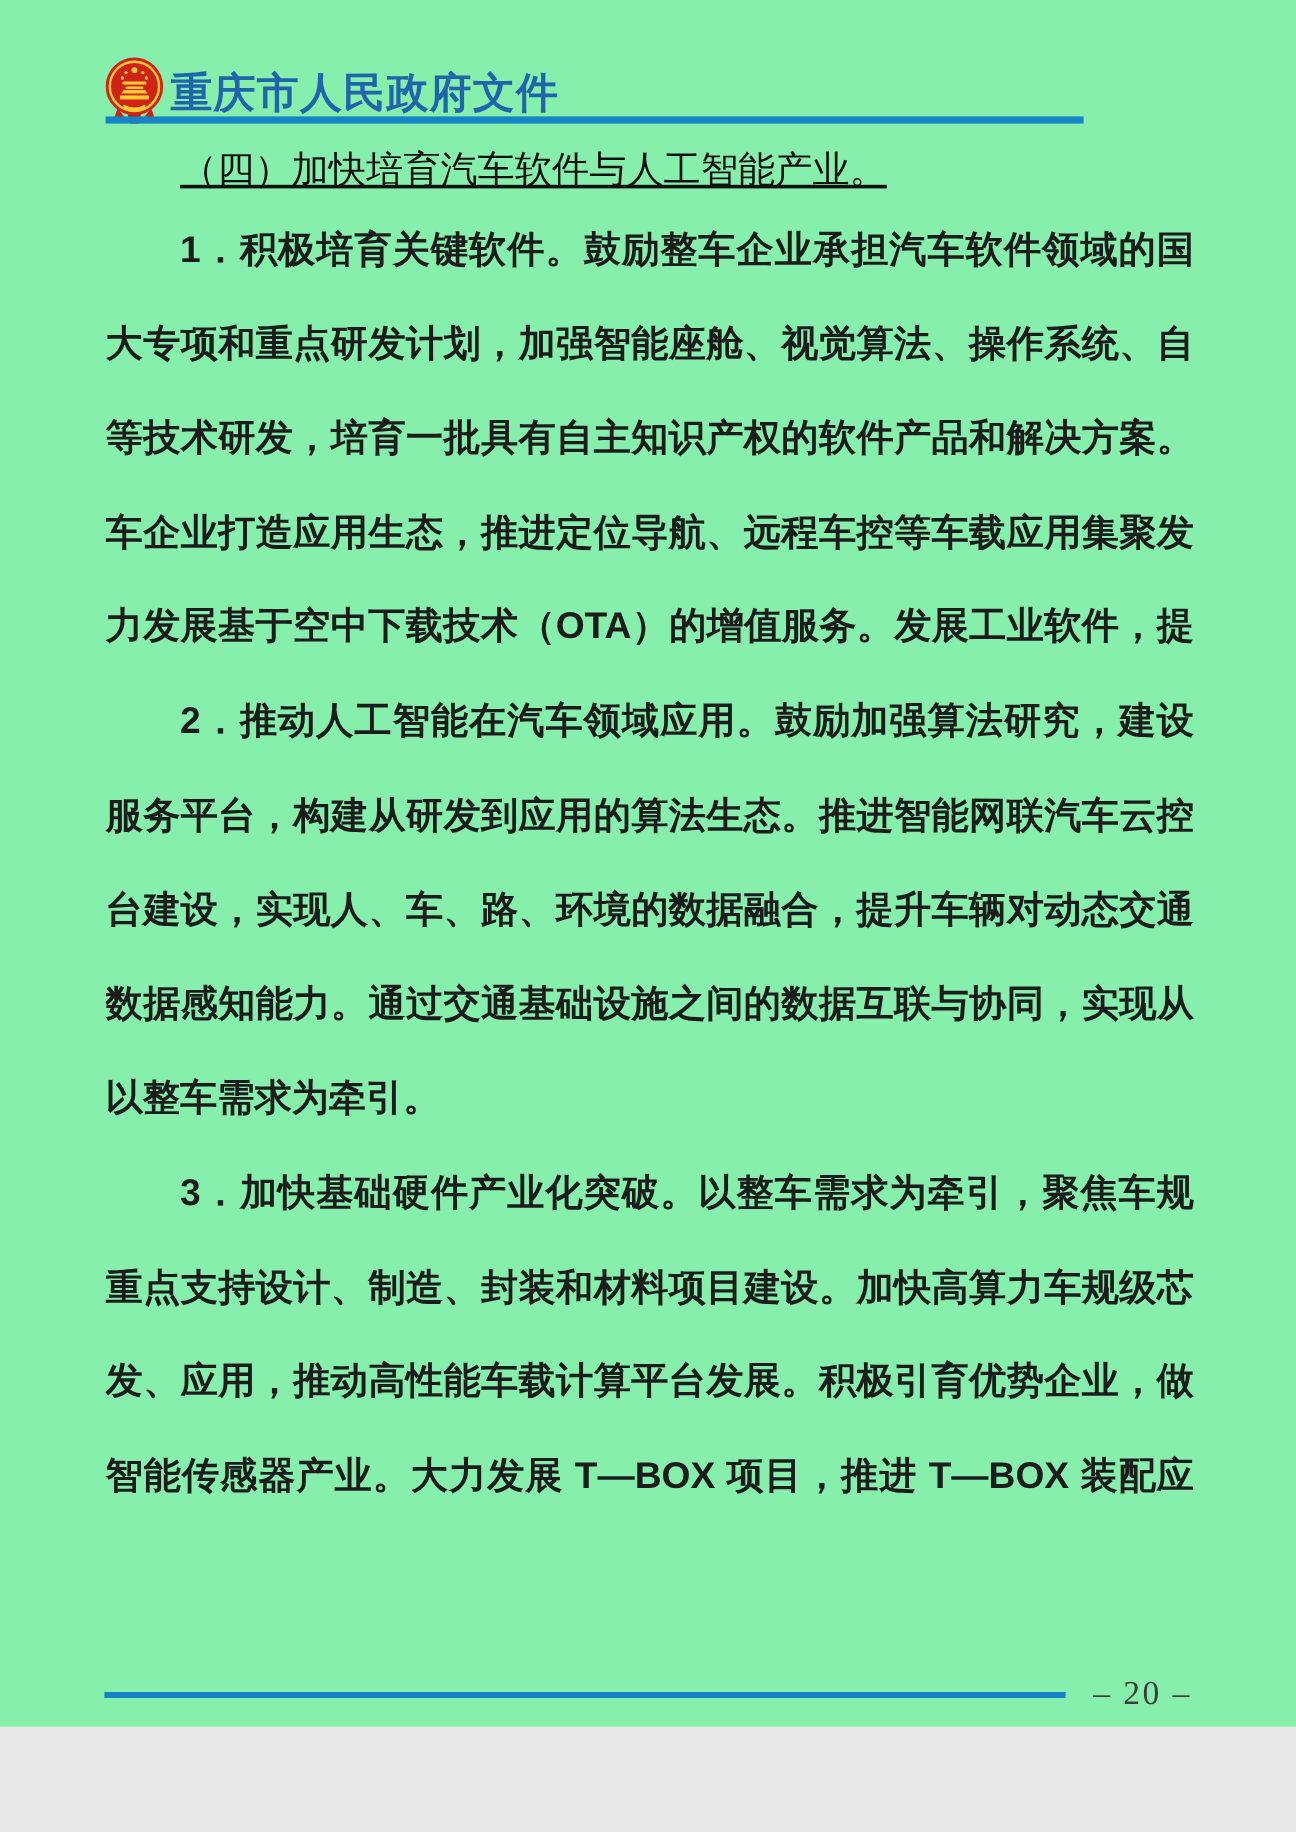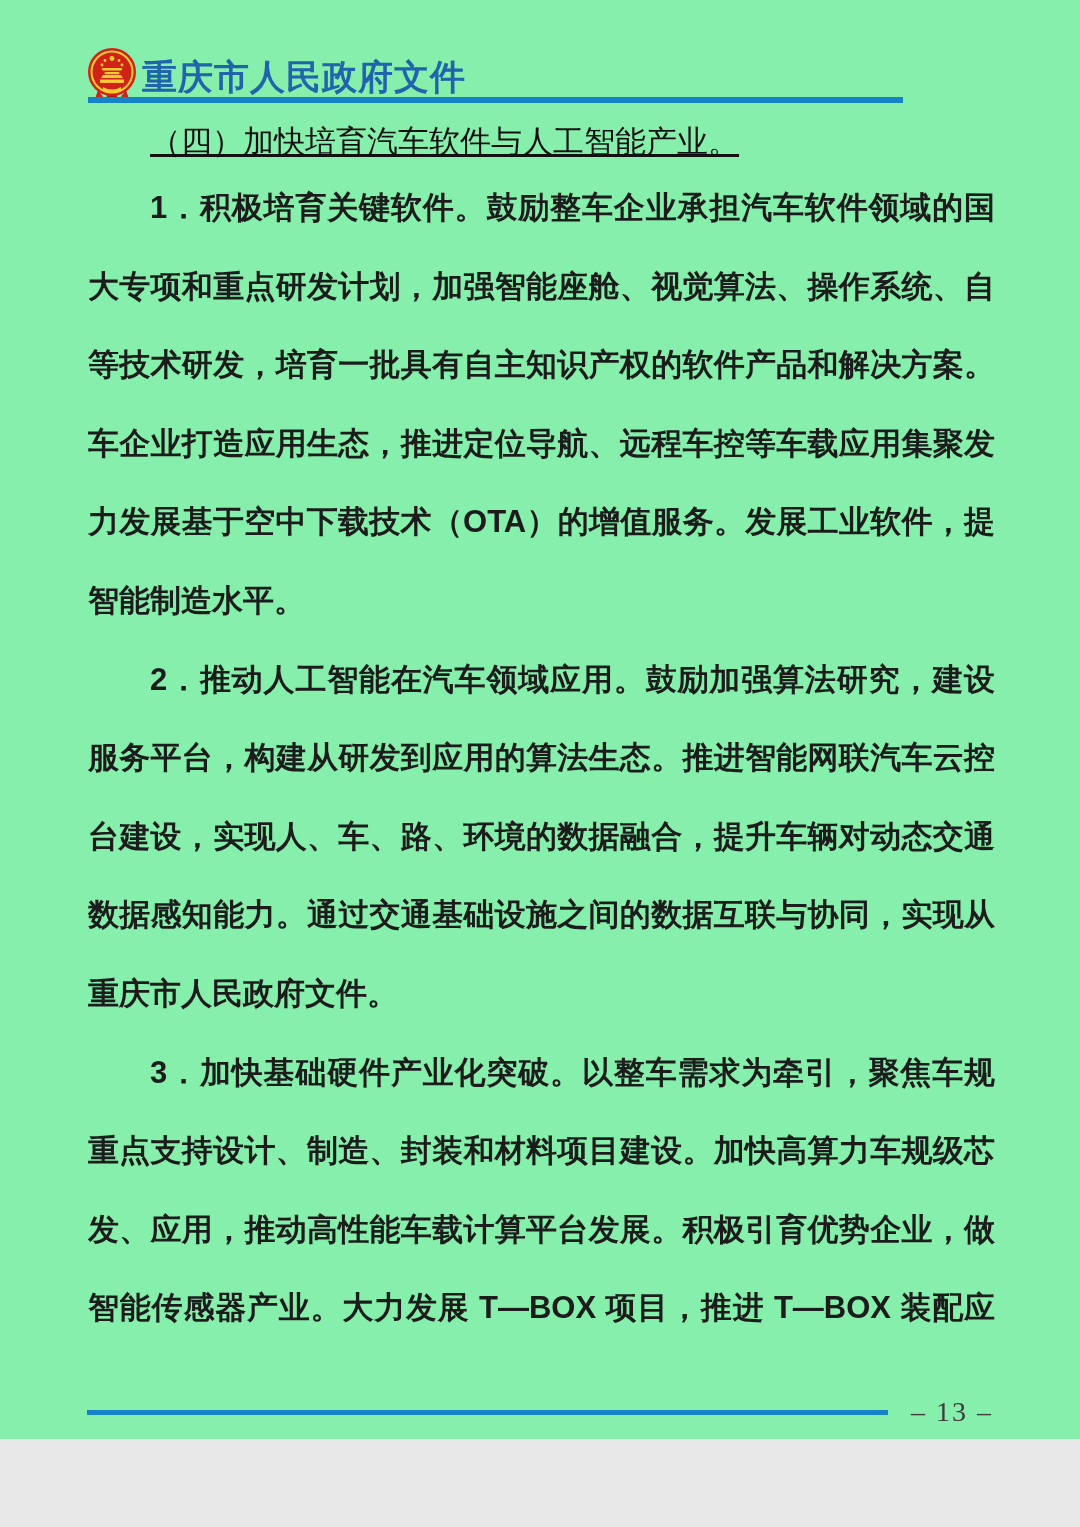--- a/index.html
+++ b/index.html
@@ -128,34 +128,33 @@
 
   <div class="doc-body">
     <div class="doc-heading">（四）加快培育汽车软件与人工智能产业。</div>
     <div>
         <div class="para">
           <div class="line first">1．积极培育关键软件。鼓励整车企业承担汽车软件领域的国家科技重</div>
           <div class="line">大专项和重点研发计划，加强智能座舱、视觉算法、操作系统、自动驾驶</div>
           <div class="line">等技术研发，培育一批具有自主知识产权的软件产品和解决方案。鼓励整</div>
           <div class="line">车企业打造应用生态，推进定位导航、远程车控等车载应用集聚发展。大</div>
           <div class="line">力发展基于空中下载技术（OTA）的增值服务。发展工业软件，提升汽车</div>
-          <div class="line last">智能制造水平。</div>
         </div>
         <div class="para">
           <div class="line first">2．推动人工智能在汽车领域应用。鼓励加强算法研究，建设公共算法</div>
           <div class="line">服务平台，构建从研发到应用的算法生态。推进智能网联汽车云控基础平</div>
           <div class="line">台建设，实现人、车、路、环境的数据融合，提升车辆对动态交通环境的</div>
           <div class="line">数据感知能力。通过交通基础设施之间的数据互联与协同，实现从局部到</div>
-          <div class="line last">重庆市人民政府文件。</div>
+          <div class="line last">以整车需求为牵引。</div>
         </div>
         <div class="para">
           <div class="line first">3．加快基础硬件产业化突破。以整车需求为牵引，聚焦车规级芯片，</div>
           <div class="line">重点支持设计、制造、封装和材料项目建设。加快高算力车规级芯片的研</div>
           <div class="line">发、应用，推动高性能车载计算平台发展。积极引育优势企业，做大做强</div>
           <div class="line last">智能传感器产业。大力发展 T—BOX 项目，推进 T—BOX 装配应用。</div>
         </div>
       </div>
   </div>
 
   <div class="footer-rule"></div>
-  <div class="footer-pagenum">– 13 –</div>
+  <div class="footer-pagenum">– 20 –</div>
 
 </div>
 
 </body></html>

